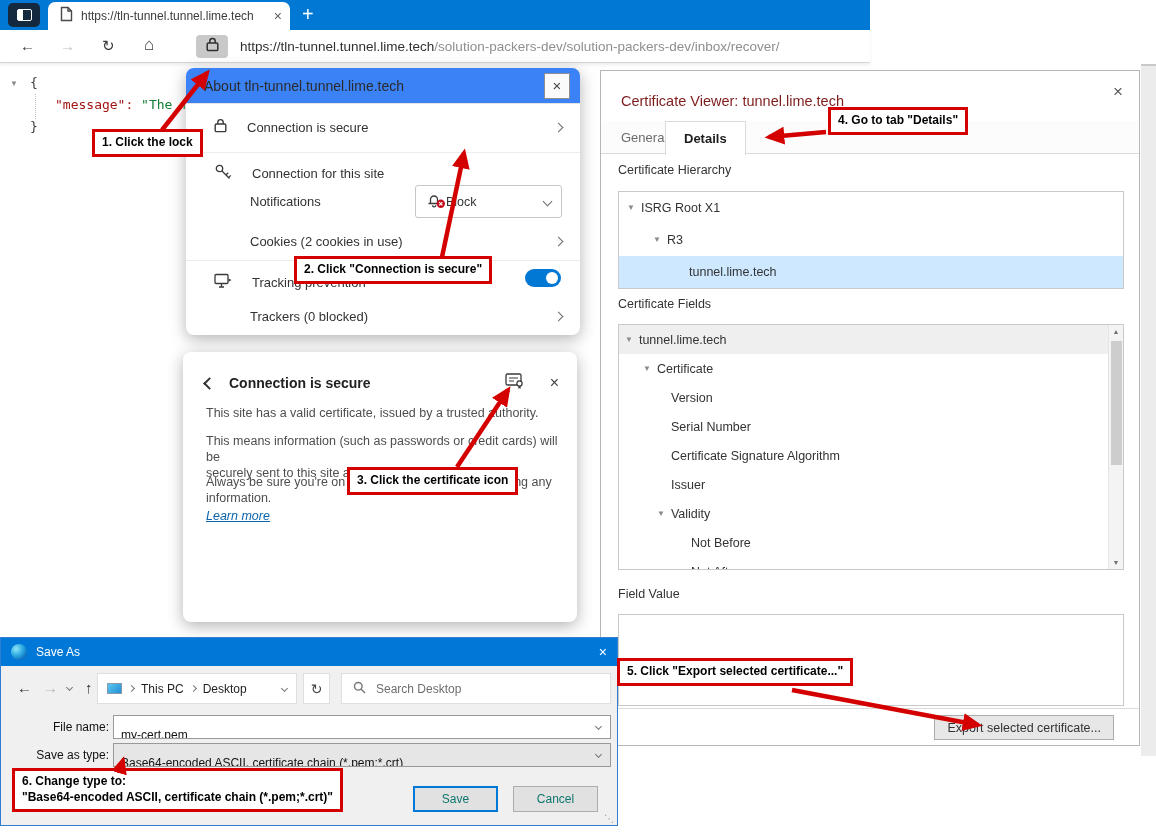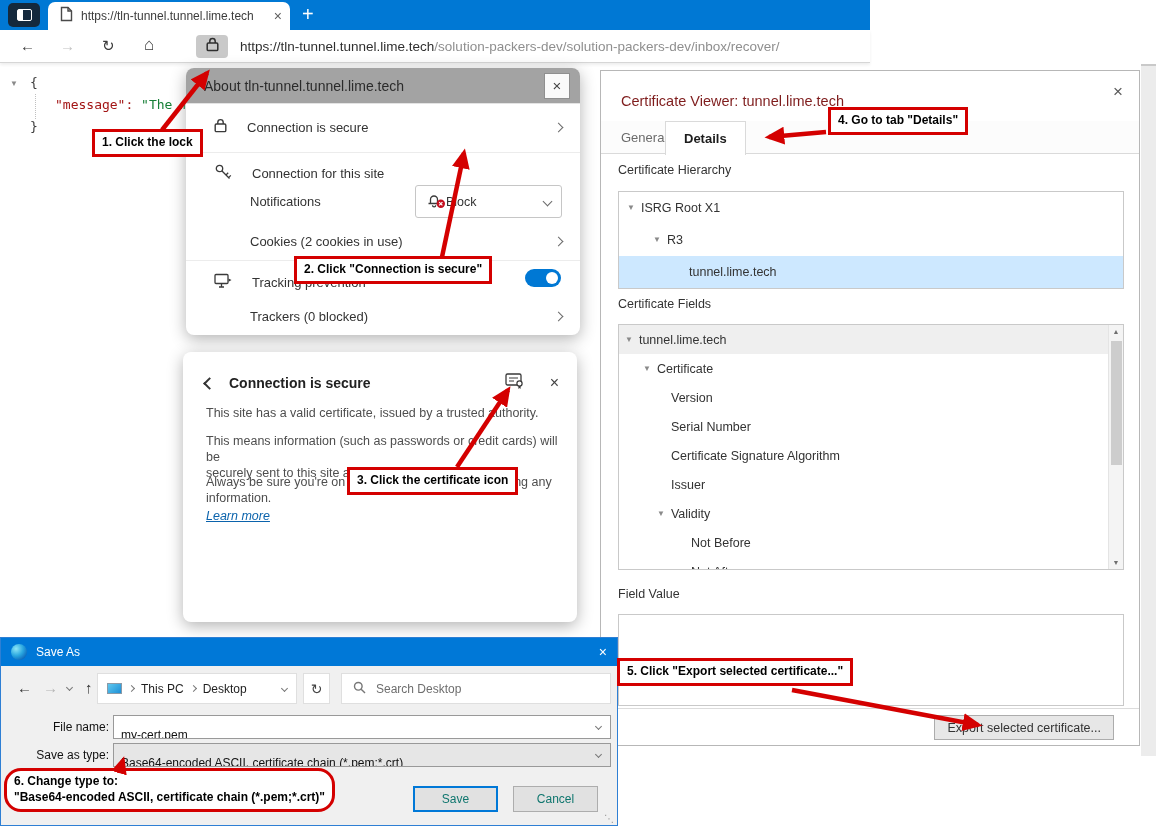--- a/index.html
+++ b/index.html
@@ -24,21 +24,21 @@
   
   .jsontxt { position:absolute; font-family:"DejaVu Sans Mono",monospace; font-size:13px; color:#3a3a3a; white-space:nowrap; }
   .j-key { color:#a31515; }
   .j-val { color:#188038; }
   .j-guide { position:absolute; left:35px; top:94px; height:25px; border-left:1px dotted #c0c0c0; }
   .tri { color:#8a8a8a; font-size:8px; line-height:1; }
 
   
   .popup { position:absolute; background:#fff; border-radius:8px; box-shadow:0 4px 16px rgba(0,0,0,.30); z-index:10; }
   #about { left:186px; top:68px; width:394px; height:267px; }
-  .ap-head { height:36px; background:#a3a3a3; border-radius:8px 8px 0 0; border-bottom:1px solid #e3e3e3; display:flex; align-items:center; padding:0 10px 0 18px; font-size:14px; color:#2b2b2b; }
+  .ap-head { height:36px; background:#3b82f6; border-radius:8px 8px 0 0; border-bottom:1px solid #e3e3e3; display:flex; align-items:center; padding:0 10px 0 18px; font-size:14px; color:#2b2b2b; }
   .ap-x { margin-left:auto; width:26px; height:26px; border:1px solid #8f8f8f; display:flex; align-items:center; justify-content:center; font-size:15px; color:#444; background:#fafafa; }
   .ap-row { position:absolute; left:28px; right:18px; height:30px; display:flex; align-items:center; gap:20px; font-size:13px; color:#333; }
   .ap-div { position:absolute; left:0; right:0; border-top:1px solid #ececec; }
   .chev { display:inline-block; width:7px; height:7px; border-top:1.6px solid #6a6a6a; border-right:1.6px solid #6a6a6a; }
   .cr { transform:rotate(45deg); }
   .cd { transform:rotate(135deg); }
   .cl { transform:rotate(225deg); }
   .mla { margin-left:auto; }
   .notif-dd { position:absolute; left:229px; top:117px; width:147px; height:33px; border:1px solid #c6c6c6; border-radius:3px; display:flex; align-items:center; padding:0 10px; font-size:12.5px; color:#333; background:#fff; }
   .toggle { position:absolute; left:339px; top:201px; width:36px; height:18px; background:#0078d4; border-radius:9px; }
@@ -330,21 +330,21 @@
   <div class="sa-btn btn-save">Save</div>
   <div class="sa-btn btn-cancel">Cancel</div>
   <span class="grip">⋱</span>
 </div>
 
 <div class="anno" style="left:92px;top:129px;">1. Click the lock</div>
 <div class="anno" style="left:294px;top:256px;">2. Click "Connection is secure"</div>
 <div class="anno" style="left:347px;top:467px;">3. Click the certificate icon</div>
 <div class="anno" style="left:828px;top:107px;">4. Go to tab "Details"</div>
 <div class="anno" style="left:617px;top:658px;">5. Click "Export selected certificate..."</div>
-<div class="anno" style="left:4px;top:768px;border-radius:17px;">6. Change type to:
+<div class="anno" style="left:12px;top:768px;">6. Change type to:
 "Base64-encoded ASCII, certificate chain (*.pem;*.crt)"</div>
 
 <svg id="arrows" width="1156" height="836">
   <defs>
     <marker id="ah" markerWidth="4.6" markerHeight="4" refX="3.4" refY="2" orient="auto">
       <path d="M0,0 L4.4,2 L0,4 z" fill="#d40000"></path>
     </marker>
   </defs>
   <line x1="162" y1="130" x2="207" y2="73" stroke="#d40000" stroke-width="4.5" marker-end="url(#ah)"></line>
   <line x1="442" y1="257" x2="464" y2="153" stroke="#d40000" stroke-width="4.5" marker-end="url(#ah)"></line>

